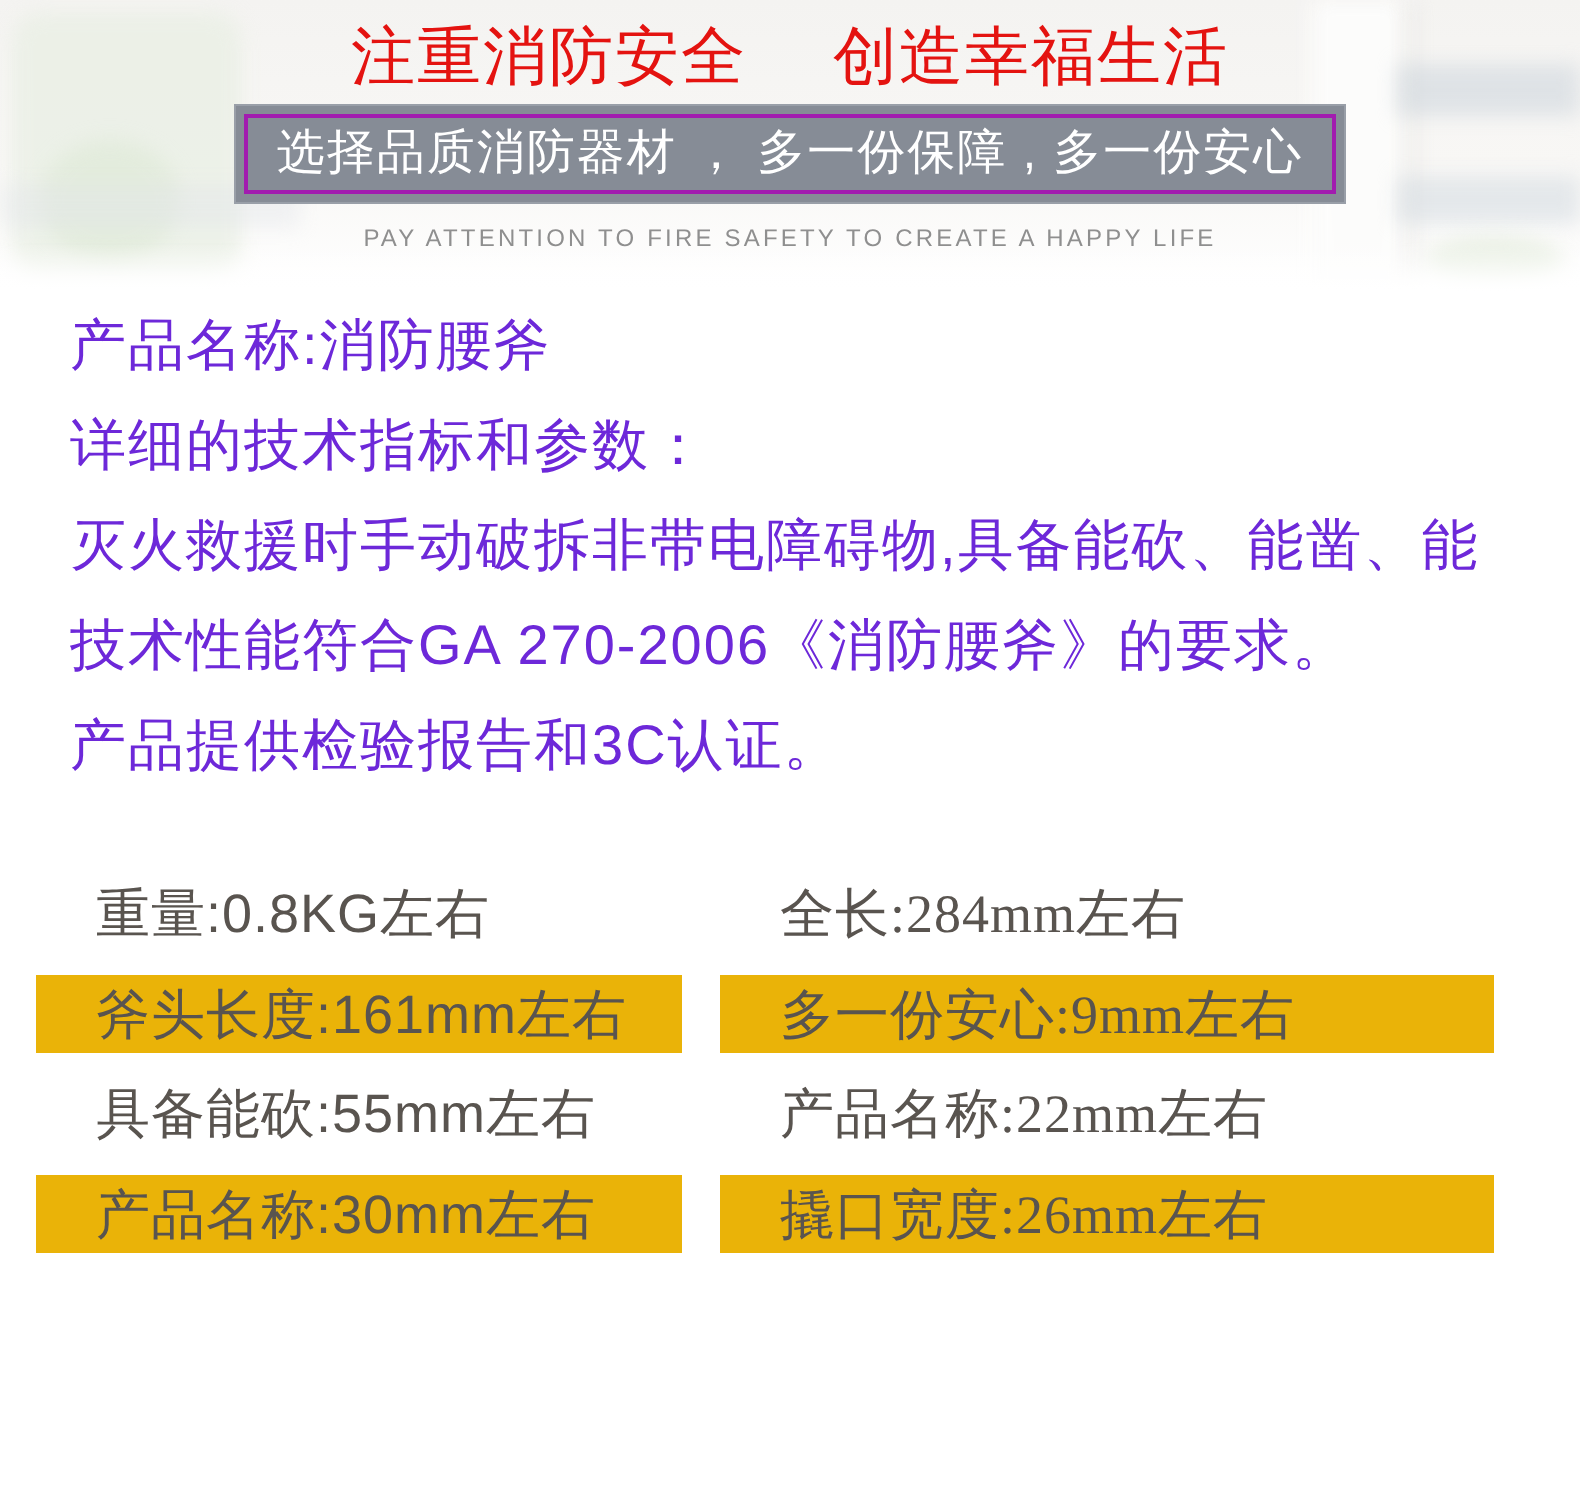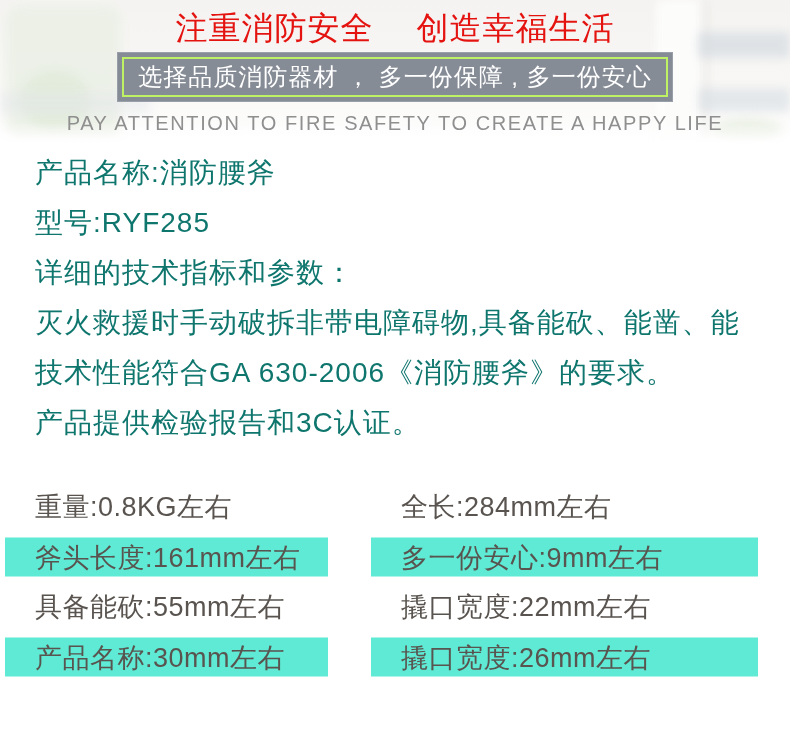--- a/index.html
+++ b/index.html
@@ -33,47 +33,47 @@
   .hero-title {
     position:relative; padding-top:9px;
     font-size:32px; line-height:38px; font-weight:500;
     color:#e41310; letter-spacing:1px; white-space:pre;
   }
   .banner {
     position:relative; display:inline-block; margin-top:5px;
     background:#868c96; border:1px solid #999fa8; padding:4px;
   }
   .banner-inner {
-    display:block; border:2px solid #bef264; padding:4px 14px;
+    display:block; border:2px solid #a21caf; padding:4px 14px;
     font-size:24px; line-height:28px; color:#ffffff; letter-spacing:1px; white-space:pre;
   }
   .caption-en {
     position:relative; margin-top:10px;
-    font-size:20px; color:#8f8f8f; letter-spacing:1.6px; white-space:pre;
+    font-size:12px; color:#8f8f8f; letter-spacing:1.6px; white-space:pre;
   }
 
   
   .desc { padding:0 30px 0 35px; }
   .desc-line {
     height:50px; line-height:50px;
-    font-size:28px; color:#0f766e; letter-spacing:1px; white-space:pre;
+    font-size:28px; color:#6d28d9; letter-spacing:1px; white-space:pre;
   }
 
   
   .specs { margin-top:34px; }
   .spec-row { position:relative; height:50px; }
   .spec-cell {
     position:absolute; top:50%; transform:translateY(-50%);
     display:flex; align-items:center;
     height:50px; padding-left:30px;
     font-size:27px; color:#59544f; letter-spacing:.5px; white-space:pre;
   }
-  .cell-l { left:5px;   width:323px; }
-  .cell-r { left:371px; width:387px; }
-  .spec-row.shaded .spec-cell { background:#5eead4; height:39px; }
+  .cell-l { left:18px;   width:323px; }
+  .cell-r { left:360px; width:387px;font-family:Liberation Serif, serif; }
+  .spec-row.shaded .spec-cell { background:#eab308; height:39px; }
 </style>
 </head>
 <body>
 
 <div class="page">
 
   <div class="hero">
     <div class="hero-bg">
       <div class="bg-shape bg-plants-left"></div>
       <div class="bg-shape bg-plant-dots"></div>
@@ -90,39 +90,38 @@
 
     <div class="banner">
       <span class="banner-inner">选择品质消防器材 ， 多一份保障 , 多一份安心</span>
     </div>
 
     <div class="caption-en">PAY ATTENTION TO FIRE SAFETY TO CREATE A HAPPY LIFE</div>
   </div>
 
   <div class="desc">
     <div class="desc-line">产品名称:消防腰斧</div>
-    <div class="desc-line">型号:RYF285</div>
     <div class="desc-line">详细的技术指标和参数：</div>
     <div class="desc-line">灭火救援时手动破拆非带电障碍物,具备能砍、能凿、能</div>
-    <div class="desc-line">技术性能符合GA 630-2006《消防腰斧》的要求。</div>
+    <div class="desc-line">技术性能符合GA 270-2006《消防腰斧》的要求。</div>
     <div class="desc-line">产品提供检验报告和3C认证。</div>
   </div>
 
   <div class="specs">
     <div class="spec-row">
       <div class="spec-cell cell-l">重量:0.8KG左右</div>
       <div class="spec-cell cell-r">全长:284mm左右</div>
     </div>
     <div class="spec-row shaded">
       <div class="spec-cell cell-l">斧头长度:161mm左右</div>
       <div class="spec-cell cell-r">多一份安心:9mm左右</div>
     </div>
     <div class="spec-row">
       <div class="spec-cell cell-l">具备能砍:55mm左右</div>
-      <div class="spec-cell cell-r">撬口宽度:22mm左右</div>
+      <div class="spec-cell cell-r">产品名称:22mm左右</div>
     </div>
     <div class="spec-row shaded">
       <div class="spec-cell cell-l">产品名称:30mm左右</div>
       <div class="spec-cell cell-r">撬口宽度:26mm左右</div>
     </div>
   </div>
 
 </div>
 
 </body></html>

